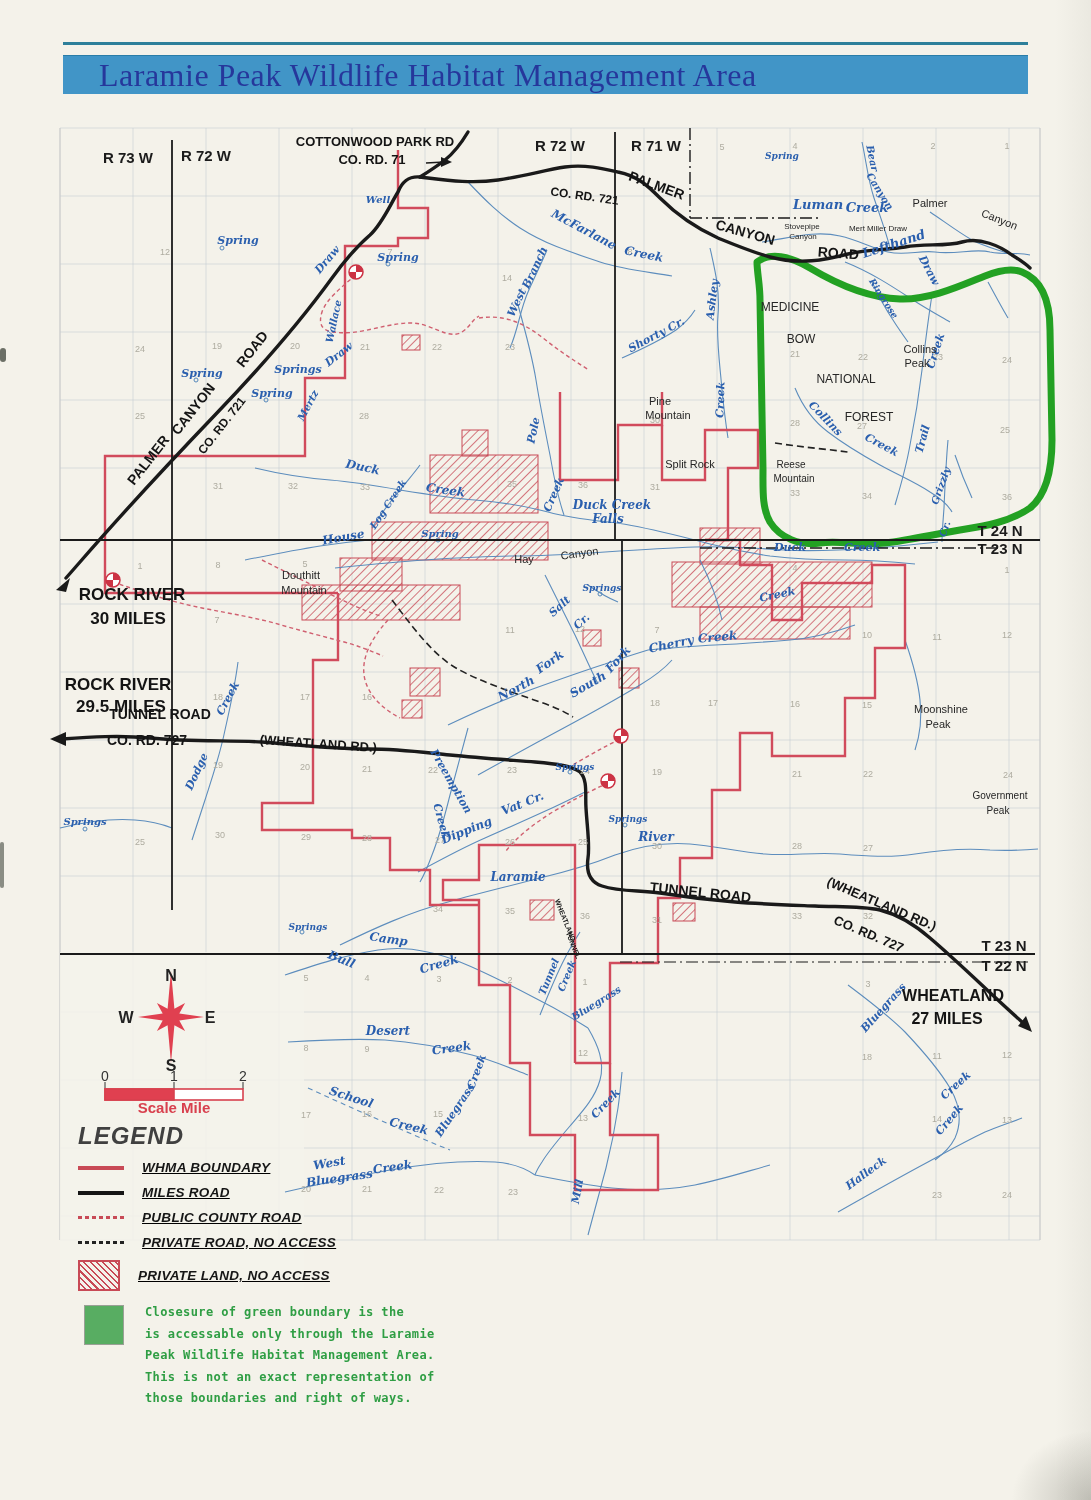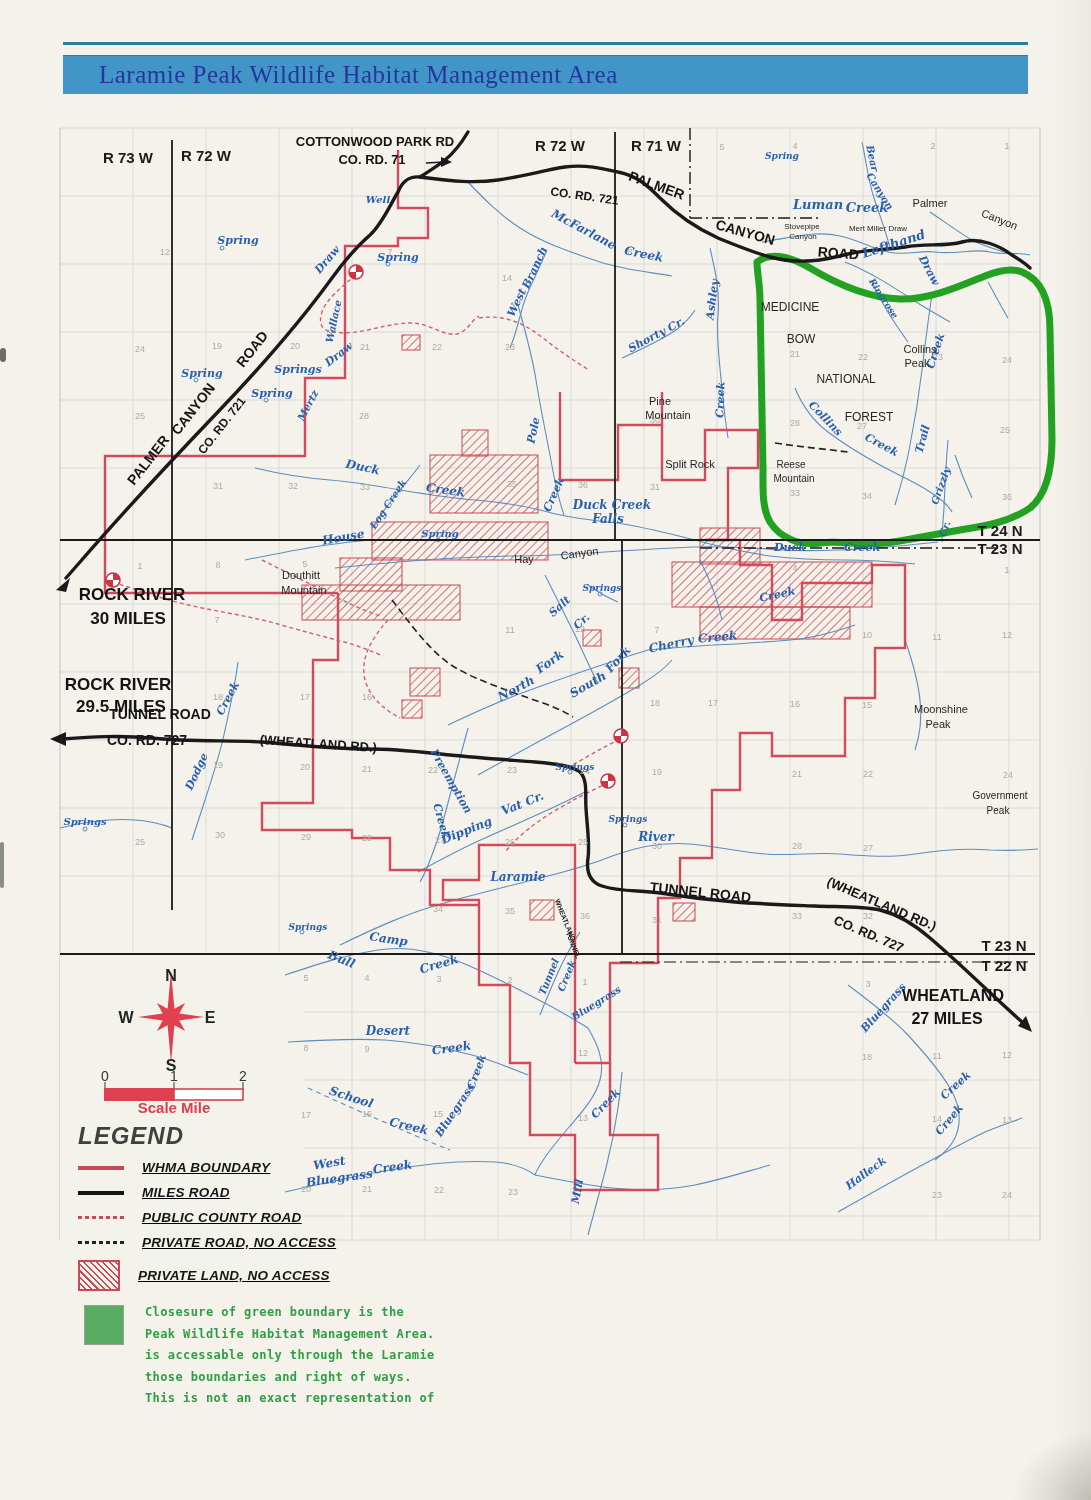--- a/index.html
+++ b/index.html
@@ -3,21 +3,21 @@
 <meta charset="utf-8">
 <style>
   html,body{margin:0;padding:0;background:#d8d5cc;}
   #page{position:relative;width:1091px;height:1500px;background:#f4f2ea;overflow:hidden;
         font-family:"Liberation Sans",sans-serif;}
   #page:after{content:"";position:absolute;right:0;top:0;width:36px;height:100%;
         background:linear-gradient(to right,rgba(0,0,0,0),rgba(60,60,50,.05));pointer-events:none;}
   .top-rule{position:absolute;left:63px;top:42px;width:965px;height:3px;background:#2d7f9a;}
   .banner{position:absolute;left:63px;top:55px;width:965px;height:38px;background:#4195c7;
           border-top:1px solid #2a7da8;display:flex;align-items:center;}
-  .banner span{margin-left:36px;font-family:"Liberation Serif",serif;font-size:25px;
+  .banner span{margin-left:36px;font-family:"Liberation Serif",serif;font-size:32px;
           color:#26379b;letter-spacing:.5px;}
   svg{position:absolute;left:0;top:0;}
   
   text{pointer-events:none;}
   .lbl-range{font-family:"Liberation Sans",sans-serif;font-weight:bold;fill:#1b1b1b;text-anchor:middle;}
   .lbl-road{font-family:"Liberation Sans",sans-serif;font-weight:bold;fill:#141414;text-anchor:middle;}
   .lbl-place{font-family:"Liberation Sans",sans-serif;fill:#262626;text-anchor:middle;}
   .lbl-creek{font-family:"DejaVu Serif",serif;font-style:italic;font-weight:bold;fill:#2a5fae;text-anchor:middle;}
   .lbl-sec{font-family:"Liberation Sans",sans-serif;fill:#aeaca0;text-anchor:middle;}
   .lbl-compass{font-family:"Liberation Sans",sans-serif;fill:#222;text-anchor:middle;font-weight:bold;}
@@ -539,21 +539,21 @@
           <div class="sw red-hatch"></div>
           <div class="lab">PRIVATE LAND, NO ACCESS</div>
         </div>
       </div>
   </div>
 
   <div class="note">
     <div class="note-square"></div>
     <div id="note-lines" class="note-text">
         <div>Closesure of green boundary is the</div>
+        <div>is accessable only through the Laramie</div>
         <div>Peak Wildlife Habitat Management Area.</div>
-        <div>is accessable only through the Laramie</div>
+        <div>This is not an exact representation of</div>
         <div>those boundaries and right of ways.</div>
-        <div>This is not an exact representation of</div>
       </div>
   </div>
 
   <div class="corner-shadow"></div>
 </div>
 
 </body></html>

